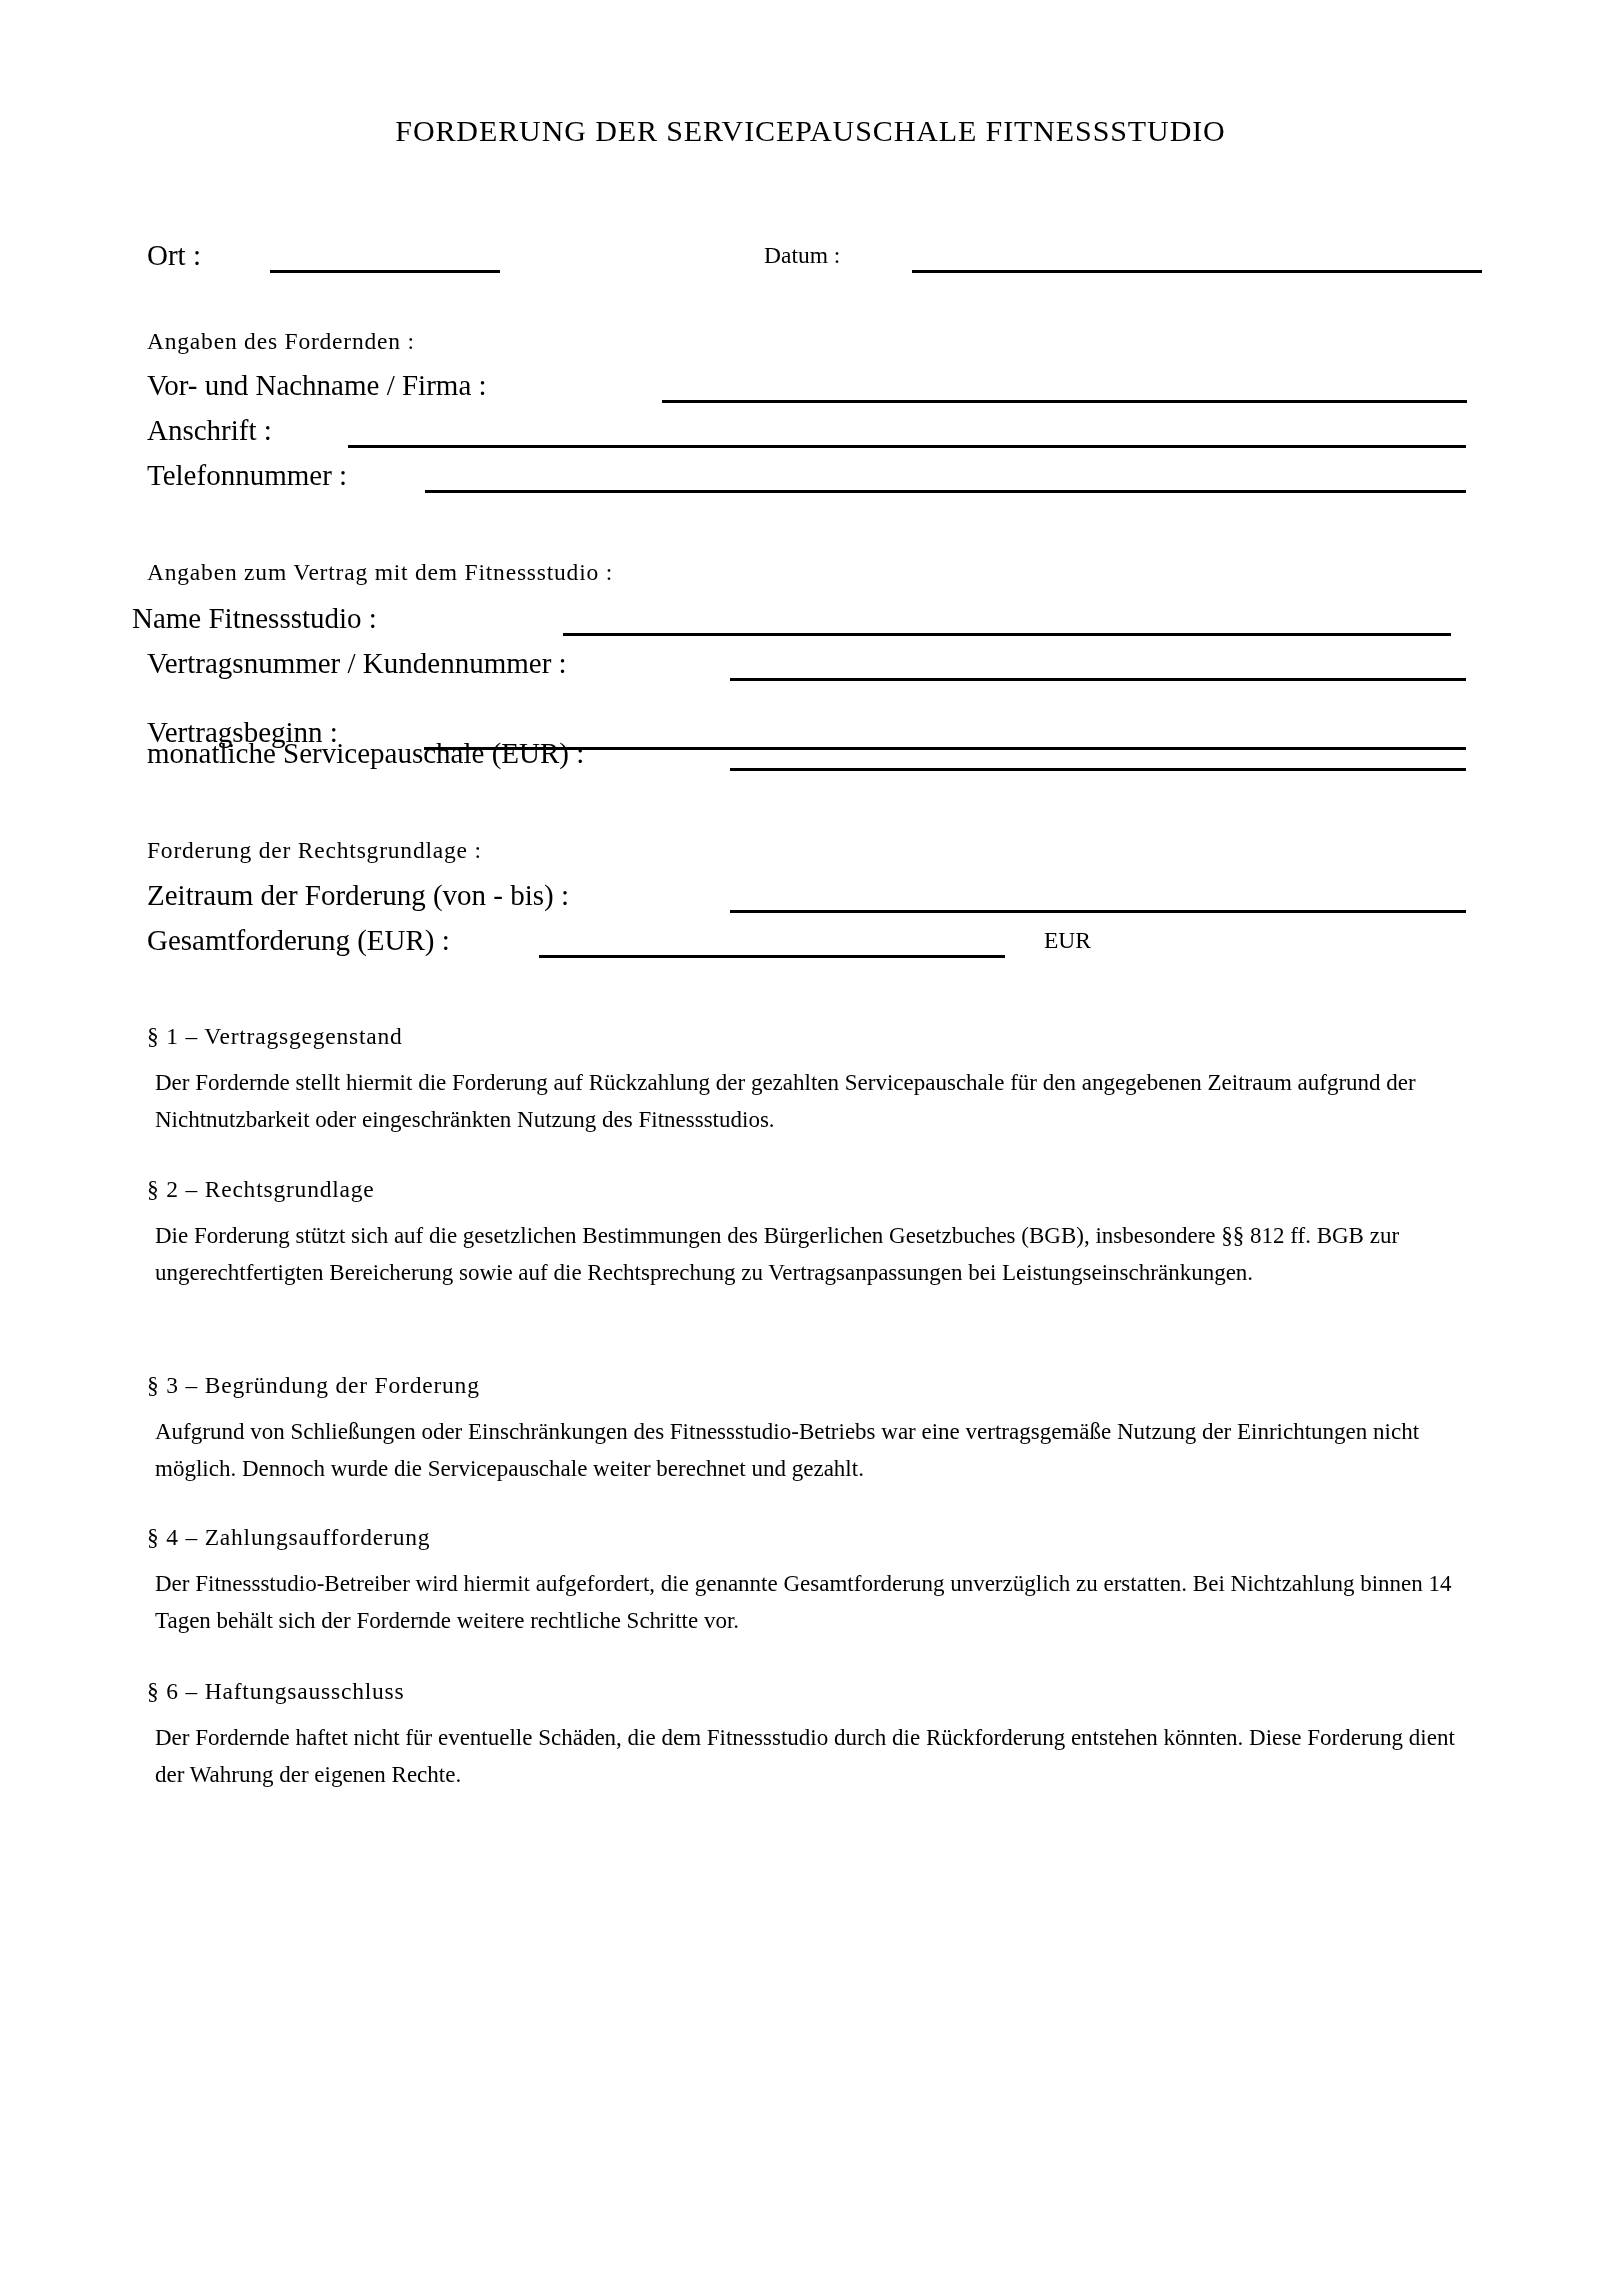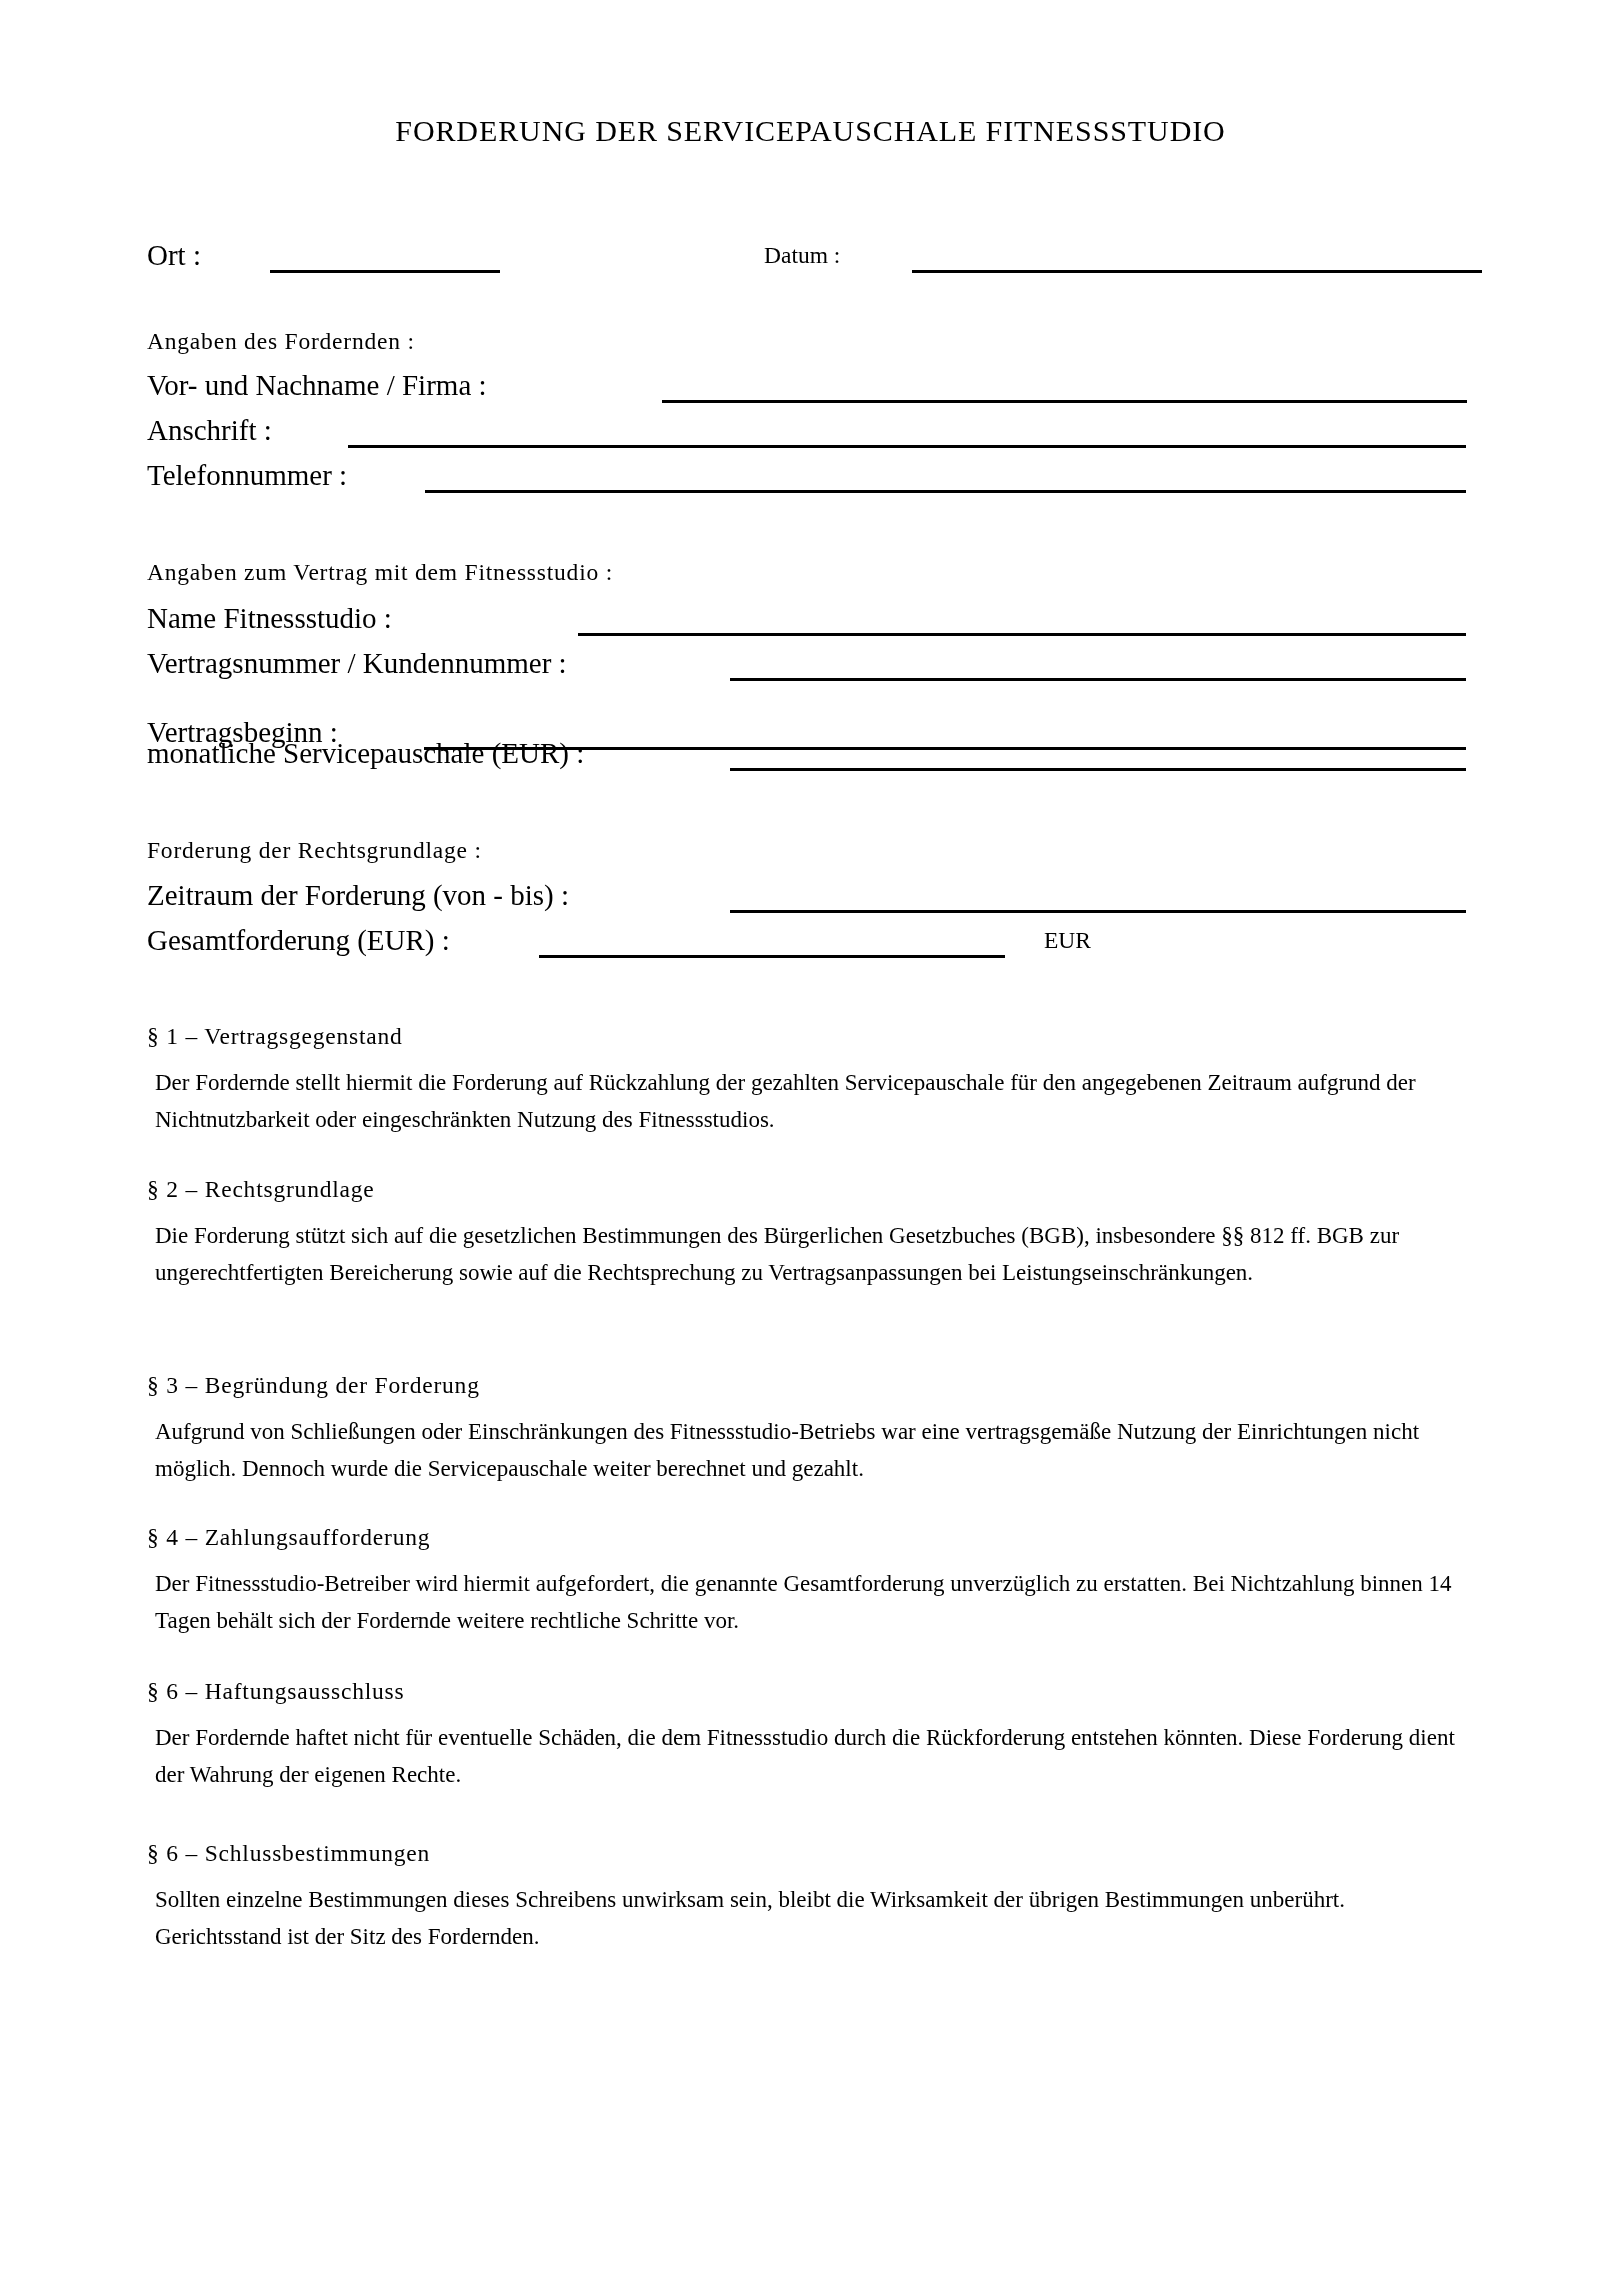--- a/index.html
+++ b/index.html
@@ -120,21 +120,21 @@
     <span class="rule" style="left:201px; top:35px; width:1118px;"></span>
   </div>
 
   <div class="field-row" style="left:147px; top:455px; width:1333px;">
     <span class="field-label">Telefonnummer :</span>
     <span class="rule" style="left:278px; top:35px; width:1041px;"></span>
   </div>
 
   <div class="section-head" style="left:147px; top:552px;">Angaben zum Vertrag mit dem Fitnessstudio :</div>
 
-  <div class="field-row" style="left:147px; top:598px; width:1333px;">
+  <div class="field-row" style="left:132px; top:598px; width:1333px;">
     <span class="field-label">Name Fitnessstudio :</span>
     <span class="rule" style="left:431px; top:35px; width:888px;"></span>
   </div>
 
   <div class="field-row" style="left:147px; top:643px; width:1333px;">
     <span class="field-label">Vertragsnummer / Kundennummer :</span>
     <span class="rule" style="left:583px; top:35px; width:736px;"></span>
   </div>
 
   <div class="field-row" style="left:147px; top:712px; width:1333px;">
@@ -178,19 +178,15 @@
   <div class="clause" style="top:1520px;">
     <p class="clause-title">§ 4 – Zahlungsaufforderung</p>
     <p class="clause-body">Der Fitnessstudio-Betreiber wird hiermit aufgefordert, die genannte Gesamtforderung unverzüglich zu erstatten. Bei Nichtzahlung binnen 14 Tagen behält sich der Fordernde weitere rechtliche Schritte vor.</p>
   </div>
 
   <div class="clause" style="top:1674px;">
     <p class="clause-title">§ 6 – Haftungsausschluss</p>
     <p class="clause-body">Der Fordernde haftet nicht für eventuelle Schäden, die dem Fitnessstudio durch die Rückforderung entstehen könnten. Diese Forderung dient der Wahrung der eigenen Rechte.</p>
   </div>
 
-  <div class="clause" style="top:1836px;">
-    <p class="clause-title">§ 6 – Schlussbestimmungen</p>
-    <p class="clause-body">Sollten einzelne Bestimmungen dieses Schreibens unwirksam sein, bleibt die Wirksamkeit der übrigen Bestimmungen unberührt. Gerichtsstand ist der Sitz des Fordernden.</p>
-  </div>
 
 </div>
 
 
 </body></html>

